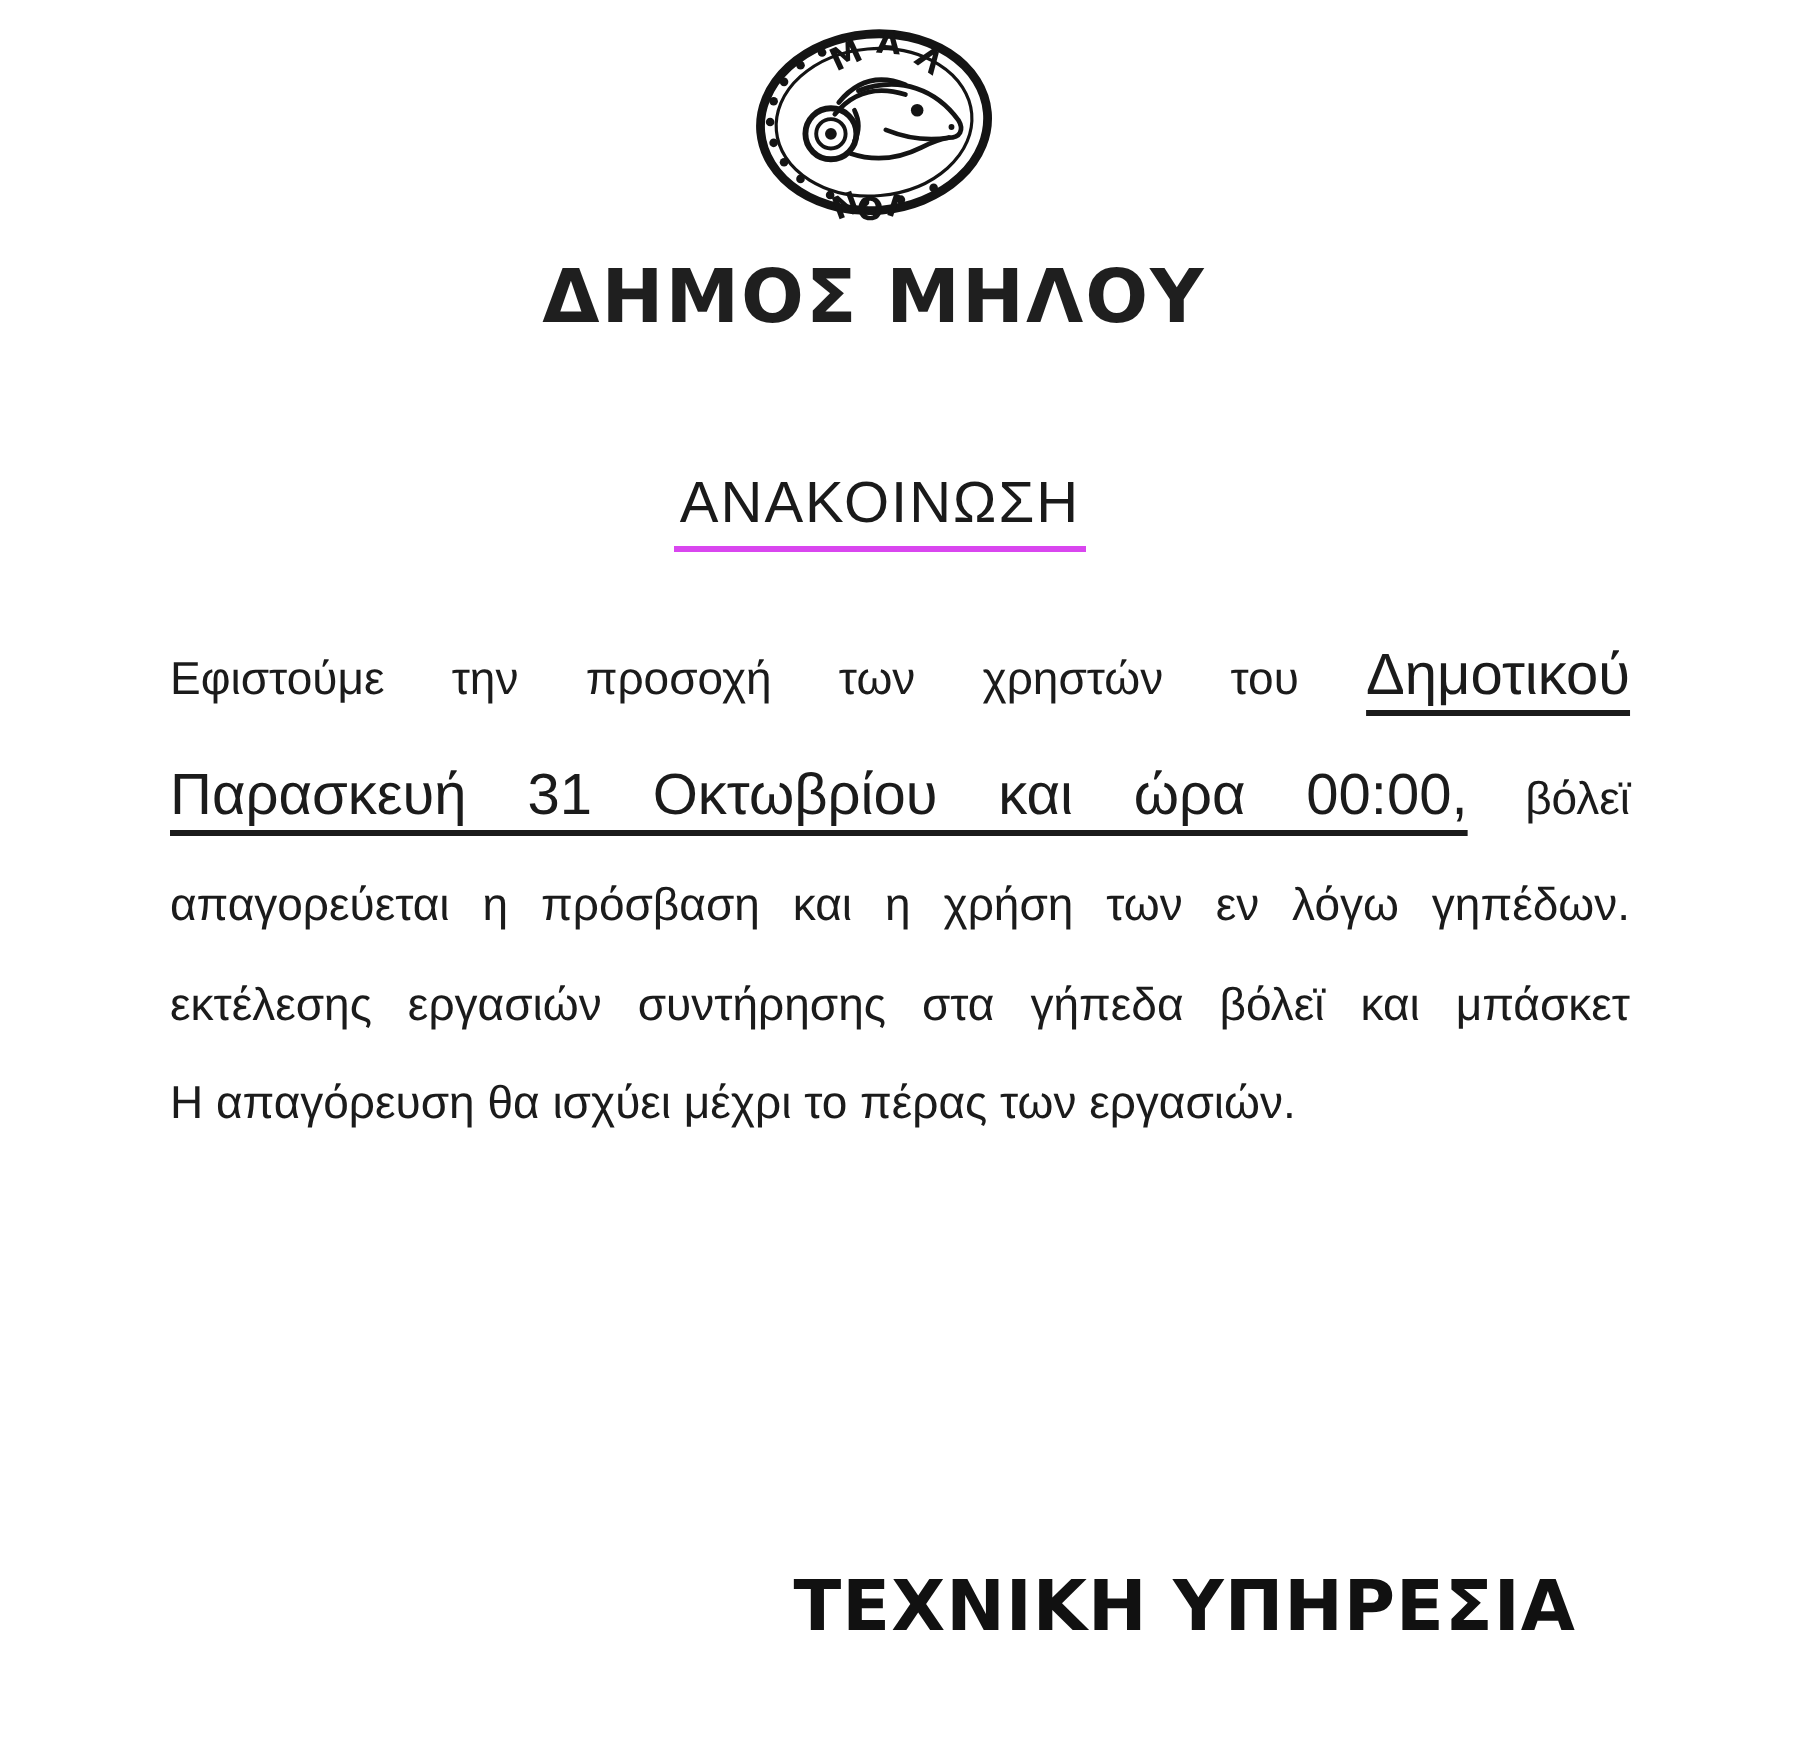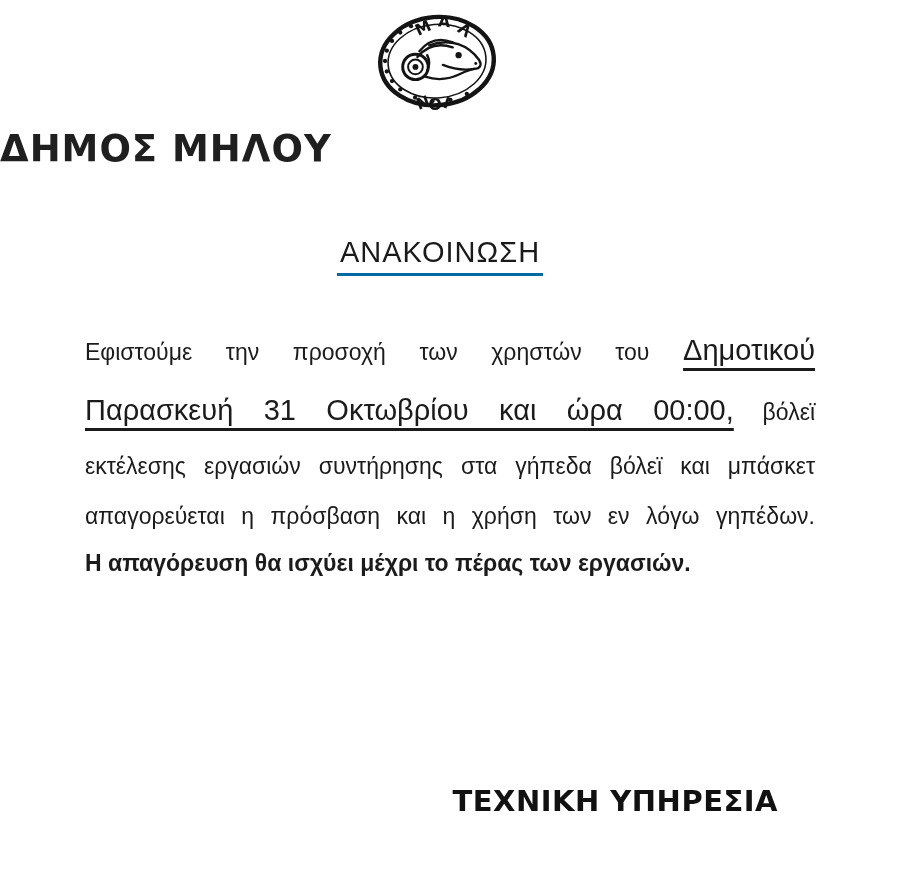--- a/index.html
+++ b/index.html
@@ -3,40 +3,40 @@
 <meta charset="utf-8">
 <style>
   html,body{margin:0;padding:0;background:#ffffff;}
   .page{
     position:relative;width:900px;height:877px;background:#ffffff;
     font-family:"Liberation Sans",sans-serif;color:#1a1a1a;overflow:hidden;
   }
   .logo{position:absolute;left:373px;top:12px;width:130px;height:100px;}
   .coin-letter{font-family:"DejaVu Sans",sans-serif;font-weight:bold;font-size:16px;fill:#141414;}
   .muni{
-    position:absolute;top:127px;left:0;width:874px;text-align:left;
+    position:absolute;top:127px;left:0;width:874px;text-align:center;
     font-family:"DejaVu Sans",sans-serif;font-weight:bold;font-size:37px;
     letter-spacing:1px;color:#1f1f1f;
   }
   .announce{position:absolute;top:236px;left:0;width:880px;text-align:center;font-size:29px;letter-spacing:1px;}
-  .announce .u{border-bottom:3px solid #0369a1;padding:0 3px 5px 3px;}
-  .bodytext{position:absolute;left:85px;top:320px;width:730px;font-size:23px;color:#1b1b1b;}
+  .announce .u{border-bottom:3px solid #d946ef;padding:0 3px 5px 3px;}
+  .bodytext{position:absolute;left:85px;top:308px;width:730px;font-size:23px;color:#1b1b1b;}
   .bline{text-align:justify;text-align-last:justify;white-space:normal;}
   .bline.last{text-align:left;text-align-last:left;}
   .h60{height:60px;line-height:60px;}
   .h52{height:52px;line-height:52px;}
   .h48{height:48px;line-height:48px;}
-  .h46{height:46px;line-height:46px;font-weight:bold;}
+  .h46{height:46px;line-height:46px;}
   .em{
     font-size:29px;text-decoration:underline;
     text-decoration-thickness:2.5px;text-underline-offset:8px;
   }
   .sig{
-    position:absolute;top:784px;right:122px;
-    font-family:"DejaVu Sans",sans-serif;font-weight:bold;font-size:29px;
+    position:absolute;top:784px;right:112px;
+    font-family:"DejaVu Sans",sans-serif;font-weight:bold;font-size:35px;
     letter-spacing:0.5px;color:#111111;
   }
 </style>
 </head>
 <body>
 
 <div class="page">
 
   <div class="logo">
     <svg viewBox="0 0 130 102" width="130" height="100">
@@ -83,20 +83,20 @@
 
   <div class="muni">ΔΗΜΟΣ ΜΗΛΟΥ</div>
 
   <div class="announce">
     <span class="u">ΑΝΑΚΟΙΝΩΣΗ</span>
   </div>
 
   <div class="bodytext">
     <div class="bline h60"><span>Εφιστούμε την προσοχή των χρηστών του</span> <span class="em">Δημοτικού</span></div>
     <div class="bline h60"><span class="em">Παρασκευή 31 Οκτωβρίου και ώρα 00:00,</span> <span>βόλεϊ</span></div>
+    <div class="bline h48"><span>απαγορεύεται η πρόσβαση και η χρήση των εν λόγω γηπέδων.</span></div>
     <div class="bline h52"><span>εκτέλεσης εργασιών συντήρησης στα γήπεδα βόλεϊ και μπάσκετ</span></div>
-    <div class="bline h48"><span>απαγορεύεται η πρόσβαση και η χρήση των εν λόγω γηπέδων.</span></div>
     <div class="bline last h46"><span>Η απαγόρευση θα ισχύει μέχρι το πέρας των εργασιών.</span></div>
   </div>
 
   <div class="sig">ΤΕΧΝΙΚΗ ΥΠΗΡΕΣΙΑ</div>
 
 </div>
 
 </body></html>

